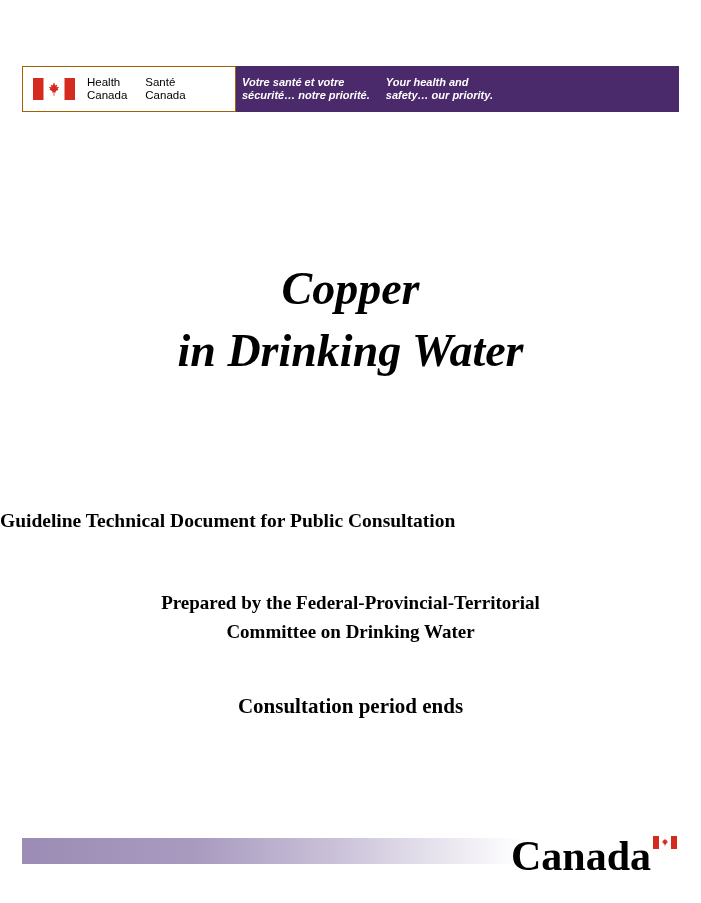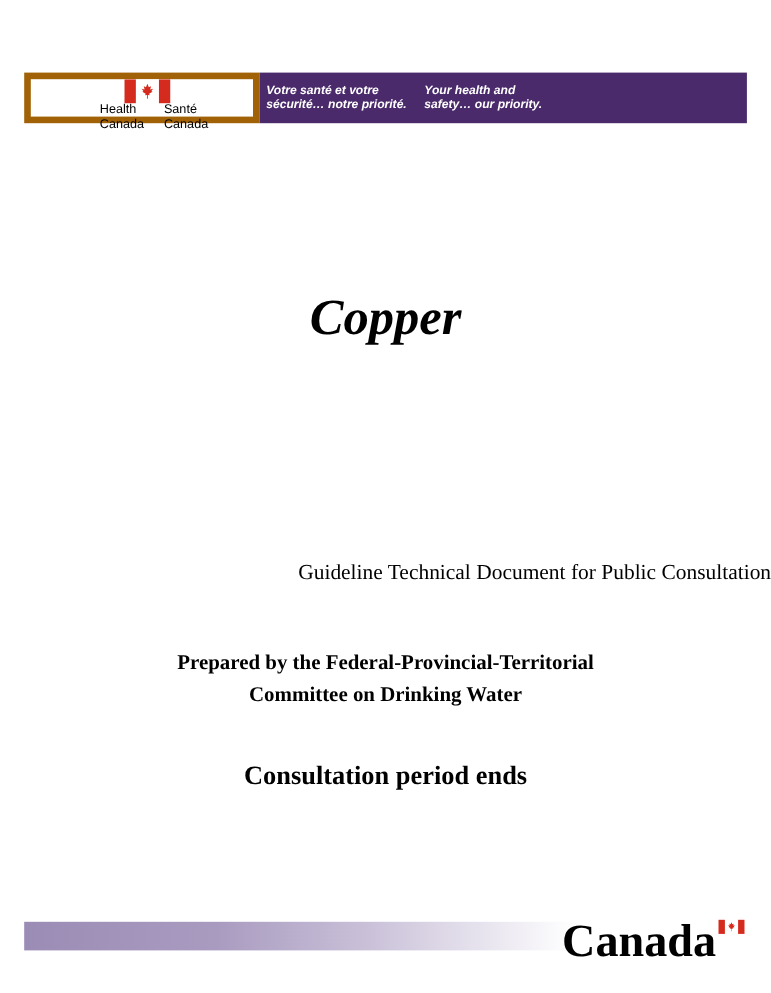--- a/index.html
+++ b/index.html
@@ -29,27 +29,26 @@
     position: absolute;
     left: 22px;
     top: 66px;
     width: 657px;
     height: 46px;
     display: flex;
     align-items: stretch;
   }
   .header-left {
     background: #ffffff;
-    border: 6px solid #a16207;
+    border: 1px solid #a16207;
     box-sizing: border-box;
     width: 214px;
     display: flex;
     align-items: center;
     padding-left: 10px;
-    flex-direction: column;
   }
   .flag {
     width: 42px;
     height: 22px;
     display: block;
     flex: 0 0 auto;
   }
   .wordmark {
     margin-left: 12px;
     display: flex;
@@ -98,45 +97,45 @@
     line-height: 62px;
     color: #000000;
   }
   .title .line { display: block; }
 
   .subtitle {
     position: absolute;
     left: 0;
     top: 508px;
     width: 701px;
-    text-align: right;
+    text-align: left;
     font-size: 19.5px;
     line-height: 26px;
-    font-weight: normal;
+    font-weight: bold;
   }
 
   .prepared {
     position: absolute;
     left: 0;
     top: 588px;
     width: 701px;
     text-align: center;
     font-size: 19px;
     line-height: 29px;
     font-weight: bold;
   }
   .prepared span { display: block; }
 
   .consultation {
     position: absolute;
     left: 0;
     top: 692px;
     width: 701px;
     text-align: center;
-    font-size: 24px;
+    font-size: 21px;
     line-height: 29px;
     font-weight: bold;
   }
   .consultation span { display: block; }
 
   
   .footer-bar {
     position: absolute;
     left: 22px;
     top: 838px;
@@ -196,20 +195,21 @@
       </div>
       <div class="tagline tagline-en">
         <span>Your health and</span>
         <span>safety… our priority.</span>
       </div>
     </div>
   </div>
 
   <div class="title">
     <span class="line">Copper</span>
+    <span class="line">in Drinking Water</span>
   </div>
 
   <div class="subtitle">Guideline Technical Document for Public Consultation</div>
 
   <div class="prepared">
     <span>Prepared by the Federal-Provincial-Territorial</span>
     <span>Committee on Drinking Water</span>
   </div>
 
   <div class="consultation">

